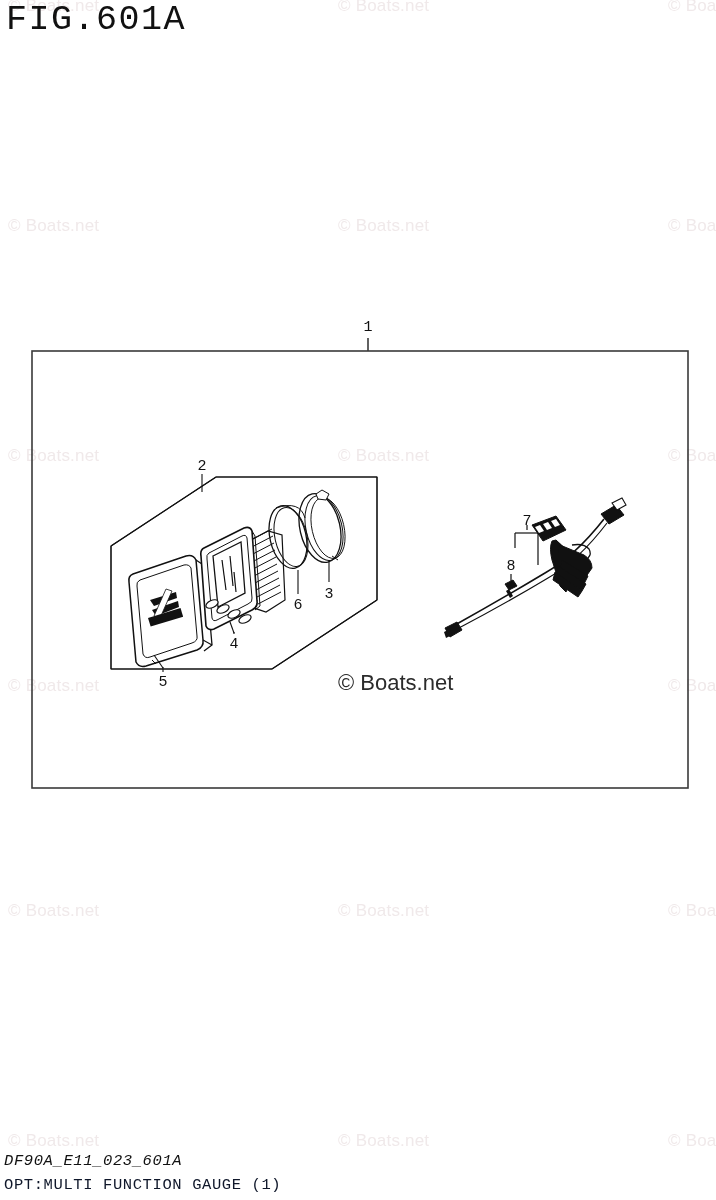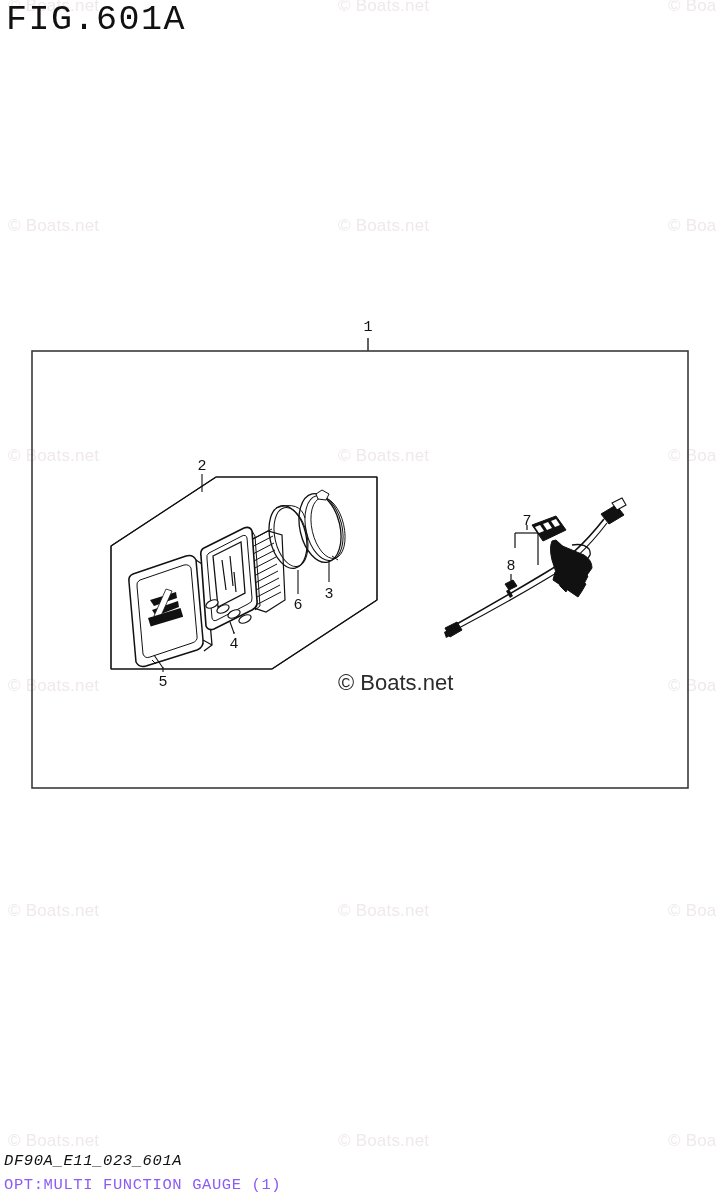--- a/index.html
+++ b/index.html
@@ -60,21 +60,21 @@
     font-style: italic;
   }
   .footer-desc {
     position: absolute;
     left: 4px;
     top: 1176px;
     font-size: 15.5px;
     letter-spacing: 0.6px;
     line-height: 19px;
     white-space: nowrap;
-    color: #8b5cf6;
+    color: #0f172a;
     z-index: 3;
   }
   #diagram-svg {
     position: absolute;
     left: 0;
     top: 0;
     z-index: 2;
   }
   .wm-center {
     position: absolute;

